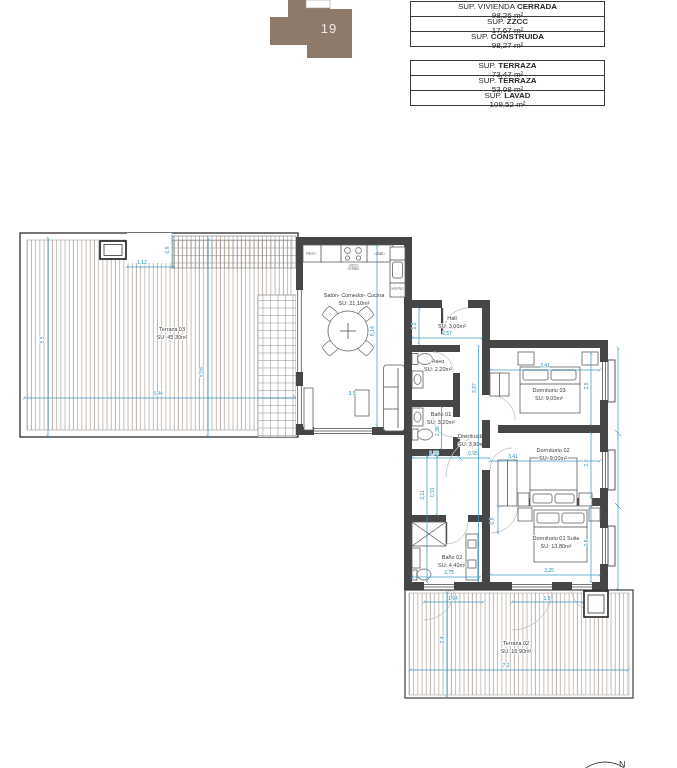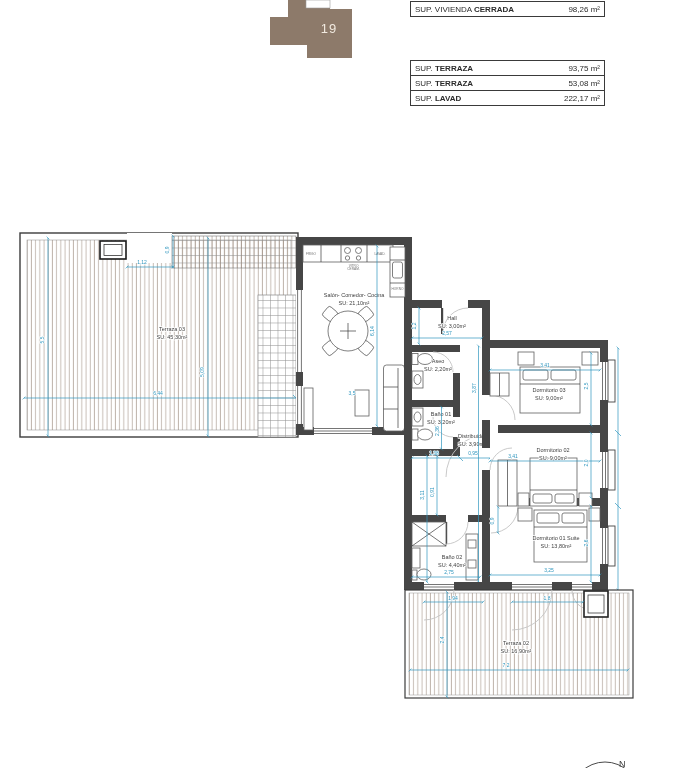--- a/index.html
+++ b/index.html
@@ -1,20 +1,20 @@
 <!DOCTYPE html>
 <html><head>
 <meta charset="utf-8">
 <style>
   html,body{margin:0;padding:0;background:#ffffff;}
   #stage{position:relative;width:677px;height:768px;background:#fff;overflow:hidden;
          font-family:"Liberation Sans",sans-serif;}
   .area-table{position:absolute;left:410px;width:193px;border:1px solid #3a3a3a;background:#fff;}
   .t-row{display:flex;justify-content:space-between;align-items:center;height:14px;
-         border-bottom:1px solid #3a3a3a;font-size:8px;color:#2b2b2b;padding:0 4px;}
+         border-bottom:1px solid #3a3a3a;font-size:8px;color:#2b2b2b;padding:0 4px;flex-direction:column;}
   .t-row:last-child{border-bottom:none;}
   .t-label b{font-weight:bold;}
   .t-value{white-space:nowrap;}
   svg{position:absolute;left:0;top:0;}
   .wall{fill:#464646;stroke:none;}
   .fix{fill:#fff;stroke:#606060;stroke-width:.8;}
   .thinl{stroke:#3a3a3a;stroke-width:.7;fill:none;}
   .arc{fill:none;stroke:#c3c3c3;stroke-width:.9;}
   .dml{stroke:#2f96be;stroke-width:.7;}
   .rname{font-family:"Liberation Sans",sans-serif;font-size:5.5px;fill:#3f3f3f;text-anchor:middle;
@@ -28,34 +28,42 @@
 </head>
 <body>
 
 <div id="stage">
 
   <div class="area-table" style="top:1px">
     <div class="t-row">
       <span class="t-label"><span>SUP. VIVIENDA </span><b>CERRADA</b></span>
       <span class="t-value">98,26 m²</span>
     </div>
+    <div class="t-row">
+      <span class="t-label"><span>SUP. </span><b>ZZCC</b></span>
+      <span class="t-value">17,67 m²</span>
+    </div>
+    <div class="t-row">
+      <span class="t-label"><span>SUP. </span><b>CONSTRUIDA</b></span>
+      <span class="t-value">98,27 m²</span>
+    </div>
   </div>
 
   <div class="area-table" style="top:60px">
     <div class="t-row">
       <span class="t-label"><span>SUP. </span><b>TERRAZA</b></span>
-      <span class="t-value">93,75 m²</span>
+      <span class="t-value">73,47 m²</span>
     </div>
     <div class="t-row">
       <span class="t-label"><span>SUP. </span><b>TERRAZA</b></span>
       <span class="t-value">53,08 m²</span>
     </div>
     <div class="t-row">
       <span class="t-label"><span>SUP. </span><b>LAVAD</b></span>
-      <span class="t-value">222,17 m²</span>
+      <span class="t-value">109,52 m²</span>
     </div>
   </div>
 
   <svg width="677" height="768" viewBox="0 0 677 768">
     <defs>
       <pattern id="hatchV" width="4.2" height="10" patternUnits="userSpaceOnUse">
         <line x1="2" y1="0" x2="2" y2="10" stroke="#a5968a" stroke-width="0.7"></line>
       </pattern>
       <pattern id="ladder" width="4.2" height="7.5" patternUnits="userSpaceOnUse">
         <line x1="2" y1="0" x2="2" y2="7.5" stroke="#a5968a" stroke-width="0.7"></line>

